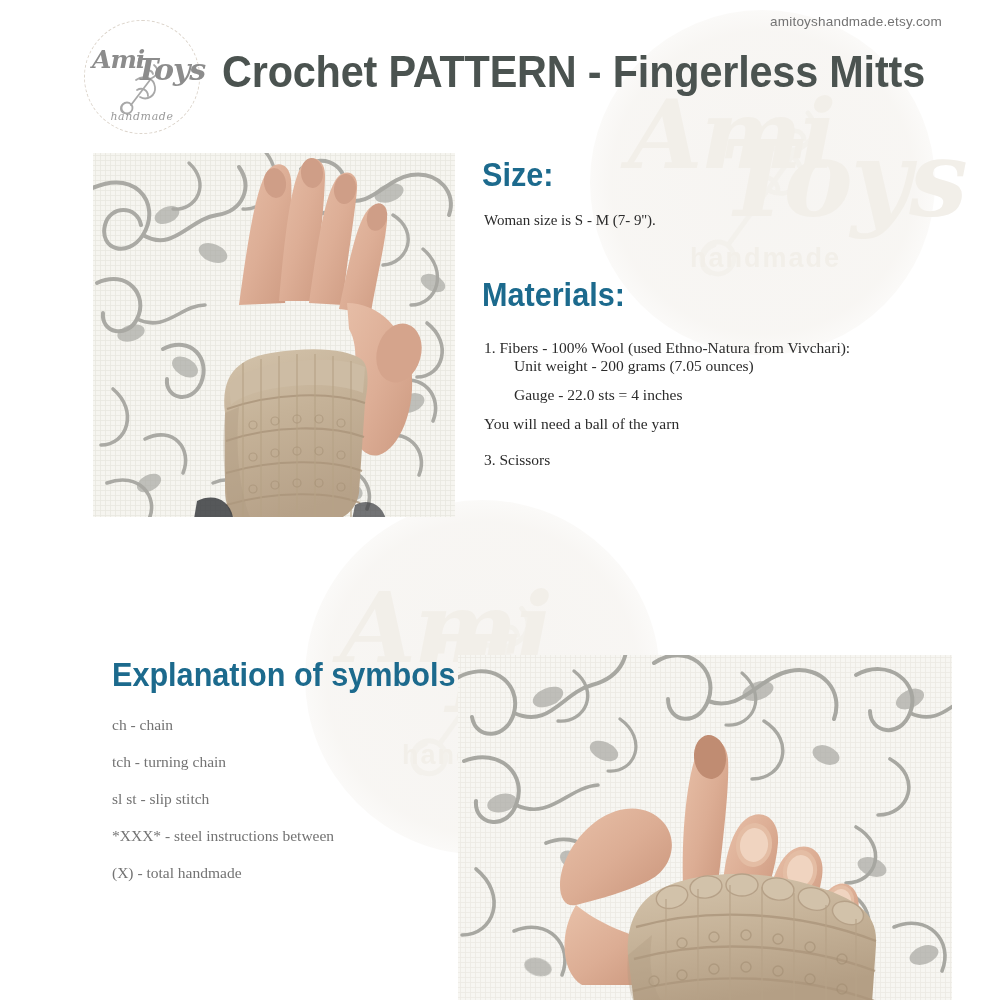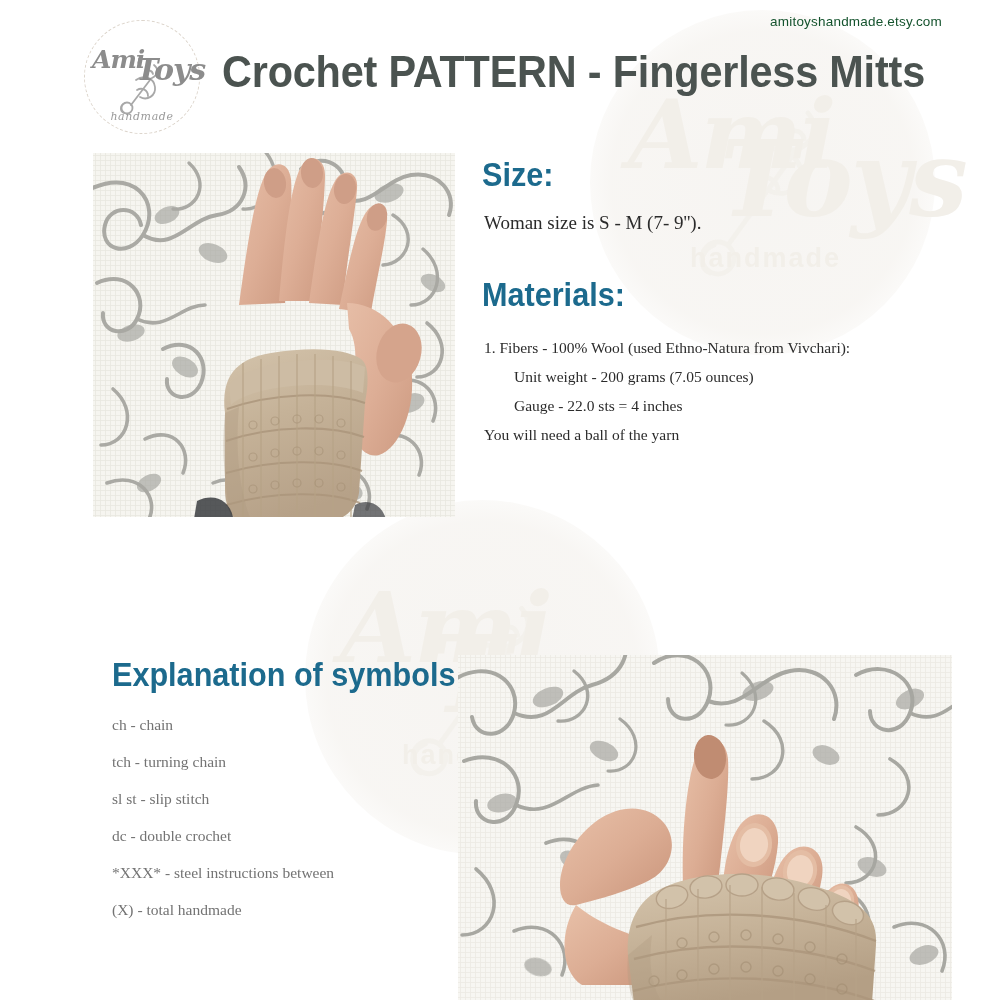--- a/index.html
+++ b/index.html
@@ -58,21 +58,21 @@
   #wm-b-hand  { left: 402px; top: 740px; font-size: 27px; }
   #wm-b-hook  { left: 400px; top: 590px; width: 155px; height: 195px; opacity: 0.55; }
 
   
   #site-url {
     position: absolute;
     right: 58px;
     top: 14px;
     font-family: "Liberation Sans", sans-serif;
     font-size: 13.5px;
-    color: #14532d;
+    color: #737373;
     letter-spacing: 0.2px;
     white-space: nowrap;
   }
   #logo {
     position: absolute;
     left: 78px;
     top: 18px;
     width: 128px;
     height: 118px;
   }
@@ -160,30 +160,30 @@
     transform: scaleX(0.9);
     transform-origin: left top;
   }
   #heading-size      { left: 482px; top: 155px; font-size: 34px; }
   #heading-materials { left: 482px; top: 275px; font-size: 34px; }
   #heading-symbols   { left: 112px; top: 655px; font-size: 34px; }
 
   .body-text {
     position: absolute;
     font-family: "Liberation Serif", serif;
-    font-size: 19px;
+    font-size: 15px;
     color: #2b2b2b;
     white-space: nowrap;
   }
 
   #size-note { left: 484px; top: 212px; }
 
   #materials-list { position: absolute; left: 484px; top: 339px; width: 470px; }
   #materials-list .m-line { font-family: "Liberation Serif", serif; font-size: 15.5px; color: #2b2b2b; white-space: nowrap; }
-  #materials-list .m-num    { margin-bottom: 11px; }
+  #materials-list .m-num    { }
   #materials-list .m-sub    { margin-left: 30px; margin-bottom: 11px; }
   #materials-list .m-plain  { margin-bottom: 18px; }
   #materials-list .m-gap    { }
 
   #symbols-list { position: absolute; left: 112px; top: 716px; width: 340px; }
   #symbols-list .s-line {
     font-family: "Liberation Serif", serif;
     font-size: 15.5px;
     color: #737373;
     white-space: nowrap;
@@ -362,28 +362,28 @@
 
   <div class="heading" id="heading-size">Size:</div>
   <div class="body-text" id="size-note">Woman size is S - M (7- 9'').</div>
 
   <div class="heading" id="heading-materials">Materials:</div>
   <div id="materials-list">
     <div class="m-line m-num">1. Fibers - 100% Wool (used Ethno-Natura from Vivchari):</div>
     <div class="m-line m-sub">Unit weight - 200 grams (7.05 ounces)</div>
     <div class="m-line m-sub m-gap">Gauge - 22.0 sts = 4 inches</div>
     <div class="m-line m-plain">You will need a ball of the yarn</div>
+    <div class="m-line">3. Scissors</div>
   </div>
 
   <div class="heading" id="heading-symbols">Explanation of symbols:</div>
   <div id="symbols-list">
     <div class="s-line">ch - chain</div>
     <div class="s-line">tch - turning chain</div>
     <div class="s-line">sl st - slip stitch</div>
-    <div class="s-line">dc - double crochet</div>
     <div class="s-line">*XXX* - steel instructions between</div>
     <div class="s-line">(X) - total handmade</div>
   </div>
 
   <div class="photo" id="photo-mitt-closeup">
     <svg viewBox="0 0 494 345" preserveAspectRatio="xMidYMid slice">
       <defs>
         <linearGradient id="skin2" x1="0" y1="0" x2="1" y2="1">
           <stop offset="0%" stop-color="#e8c0a8"></stop>
           <stop offset="50%" stop-color="#dcad94"></stop>

